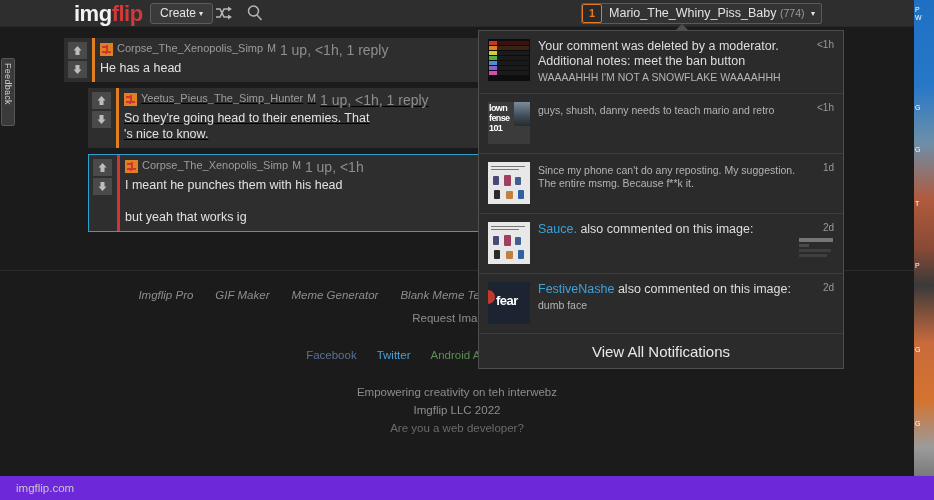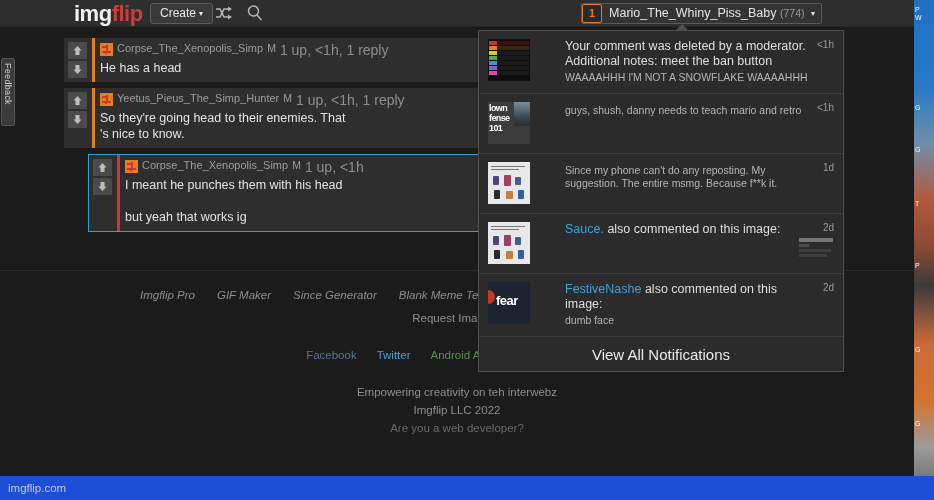--- a/index.html
+++ b/index.html
@@ -83,21 +83,21 @@
     position: absolute; left: 11px; top: 4px;
     white-space: nowrap; letter-spacing: 0.3px;
   }
 
   
   .comments { position: absolute; left: 64px; top: 38px; width: 420px; }
   .comment {
     position: relative; background: #2e2e2e;
     margin-bottom: 6px; padding: 4px 6px 6px 30px; min-height: 38px;
   }
-  .comment.l2 { margin-left: 0; }
+  .comment.l2 { margin-left: 24px; text-decoration: underline; }
   .comment.l3 { margin-left: 24px; }
   .comment.highlight { border: 1px solid #2f9fd0; }
   .accent { position: absolute; left: 28px; top: 0; bottom: 0; width: 3px; }
   .accent.orange { background: #e08020; }
   .accent.red { background: #d03434; }
   .votes { position: absolute; left: 4px; top: 4px; width: 20px; }
   .vote-btn {
     width: 19px; height: 17px; background: #4a4a4a; margin-bottom: 2px;
     display: flex; align-items: center; justify-content: center;
   }
@@ -121,21 +121,21 @@
     border-right: 7px solid transparent; border-bottom: 7px solid #4e4e4e;
   }
   .notif-item {
     display: flex; gap: 8px; padding: 8px 9px 9px 9px;
     border-bottom: 1px solid #3d3d3d; position: relative;
   }
   .notif-thumb {
     width: 42px; height: 42px; flex: 0 0 42px;
     background: #111; overflow: hidden; position: relative;
   }
-  .notif-text { flex: 1 1 auto; padding-right: 26px; min-width: 0; margin-left: 27px; }
+  .notif-text { flex: 1 1 auto; padding-right: 26px; min-width: 0; }
   .notif-title { color: #dedede; font-size: 12.5px; line-height: 15px; }
   .notif-title .who { color: #3ba3dd; }
   .notif-sub { color: #b4b4b4; font-size: 10.5px; line-height: 13px; margin-top: 2px; }
   .notif-time { position: absolute; right: 9px; top: 8px; color: #9a9a9a; font-size: 10px; }
   .notif-preview {
     position: absolute; right: 7px; top: 22px; width: 38px; height: 26px;
     background: #2b2b2b; border: 0;
   }
   .notif-preview .pv-bar { height: 4px; background: #555; margin: 2px 1px; }
   .notif-preview .pv-bar.b1 { background: #767676; width: 34px; }
@@ -193,22 +193,22 @@
   .footer-links2 { position: absolute; top: 41px; left: 0; width: 914px; text-align: center; font-size: 11.5px; }
   .footer-links2 a { color: #8d8d8d; text-decoration: none; margin: 0 11px; }
   .social { position: absolute; top: 78px; left: 0; width: 914px; text-align: center; font-size: 11.5px; }
   .social a { text-decoration: none; margin: 0 10px; }
   .tagline { position: absolute; top: 112px; left: 0; width: 914px; text-align: center; color: #8d8d8d; font-size: 11.5px; line-height: 18px; }
   .tagline .dev { color: #6a6a6a; }
 
   
   .statusbar {
     position: absolute; left: 0; bottom: 0; width: 934px; height: 24px;
-    background: #1d4ed8; color: #c9c9c9; font-size: 11.5px;
-    display: flex; align-items: center; padding-left: 8px;
+    background: #6d28d9; color: #c9c9c9; font-size: 11.5px;
+    display: flex; align-items: center; padding-left: 16px;
   }
   .bottom-gap { position: absolute; left: 0; top: 476px; width: 934px; height: 24px; background: #1f1f1f; }
 </style>
 </head>
 <body>
 
 <div id="page">
 
   <div class="bg-strip">
     <span class="mini-label" style="top:6px;">P</span>
@@ -469,21 +469,21 @@
           <div class="notif-sub">dumb face</div>
         </div>
         <div class="notif-time">2d</div>
       </div>
 
       <div class="notif-footer">View All Notifications</div>
     </div>
 
     <div class="footer">
       <div class="footer-links">
-        <a href="#">Imgflip Pro</a><a href="#">GIF Maker</a><a href="#">Since Generator</a><a href="#">Blank Meme Templates</a><a href="#">GIF Templates</a><a href="#">Chart Maker</a><a href="#">Slack App</a>
+        <a href="#">Imgflip Pro</a><a href="#">GIF Maker</a><a href="#">Meme Generator</a><a href="#">Blank Meme Templates</a><a href="#">GIF Templates</a><a href="#">Chart Maker</a><a href="#">Slack App</a>
       </div>
       <div class="footer-links2">
         <a href="#">Request Image R</a>
       </div>
       <div class="social">
         <a href="#" style="color:#5b7296">Facebook</a><a href="#" style="color:#48a0d8">Twitter</a><a href="#" style="color:#5a8f50">Android App</a><a href="#" style="color:#c8a23a">Chrome Extension</a>
       </div>
       <div class="tagline">
         <div>Empowering creativity on teh interwebz</div>
         <div>Imgflip LLC 2022</div>

